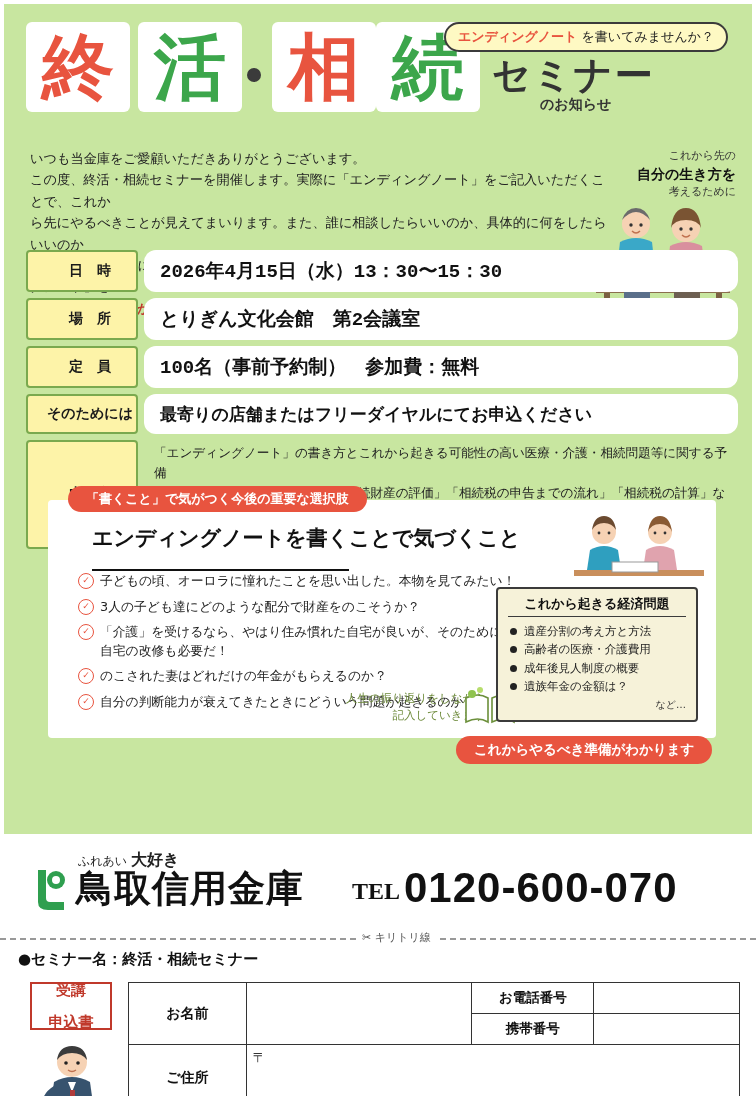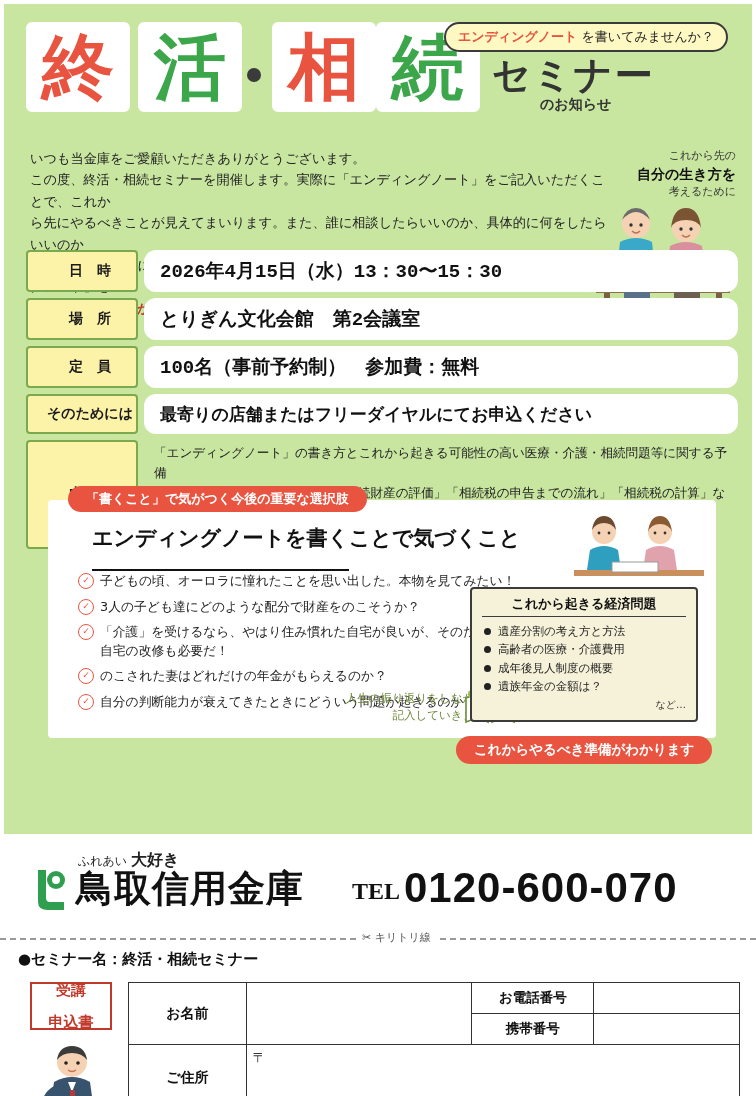--- a/index.html
+++ b/index.html
@@ -141,21 +141,21 @@
   }
   .card-foot {
     position: absolute; left: 248px; bottom: 14px; width: 190px;
     text-align: right; font-size: 11.5px; color: #6d8a3a; line-height: 1.5;
     font-family: Liberation Sans, sans-serif;
   }
   .book-art { position: absolute; left: 414px; bottom: 8px; width: 60px; height: 44px; }
 
   
   .econ {
-    position: absolute; right: 18px; bottom: 16px; width: 228px;
+    position: absolute; right: 18px; bottom: 16px; width: 202px;
     background: #f6f2d9; border: 2px solid #3b3b3b; border-radius: 4px;
     padding: 6px 10px 8px 10px;
   }
   .econ-h {
     font-size: 13px; font-weight: bold; color: #111; text-align: center;
     border-bottom: 1px solid #3b3b3b; padding-bottom: 3px; margin-bottom: 5px;
     font-family: "DejaVu Sans", sans-serif;
   }
   .econ li {
     list-style: none; position: relative; padding-left: 16px;

